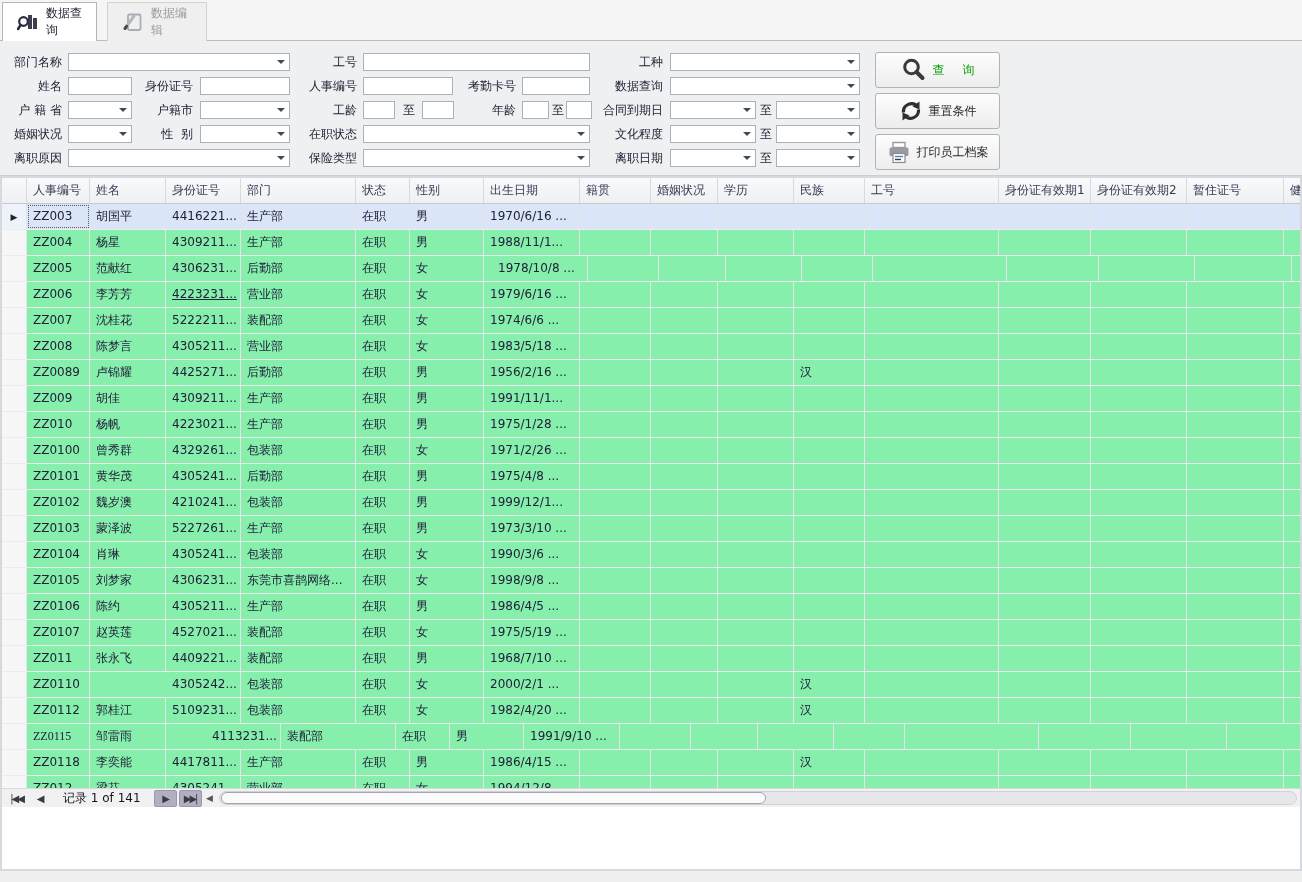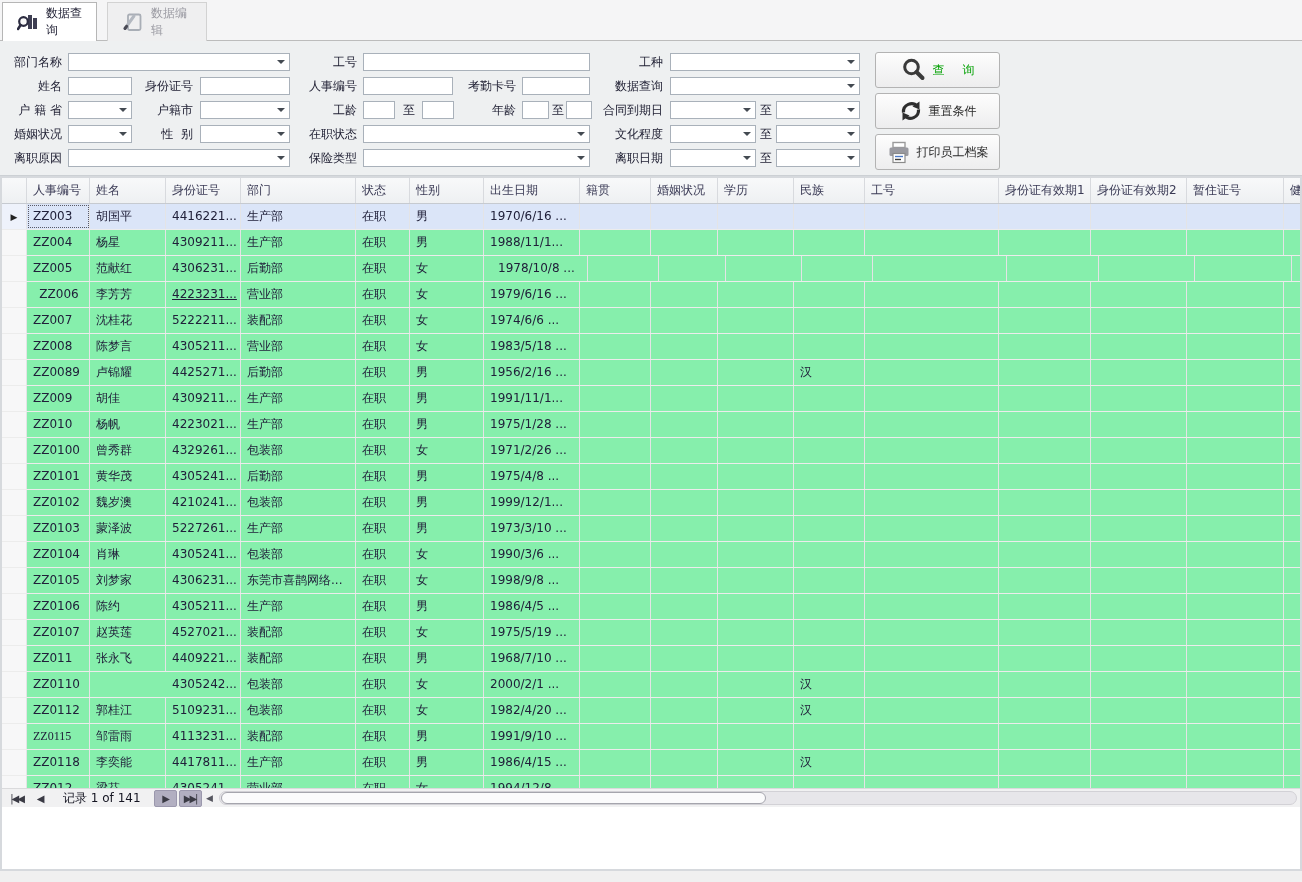--- a/index.html
+++ b/index.html
@@ -264,21 +264,21 @@
         <div class="cell" style="width: 76px;"></div>
         <div class="cell" style="width: 71px;"></div>
         <div class="cell" style="width: 134px;"></div>
         <div class="cell" style="width: 92px;"></div>
         <div class="cell" style="width: 96px;"></div>
         <div class="cell" style="width: 97px;"></div>
         <div class="cell" style="width: 120px;"></div>
       </div>
       <div class="grow">
         <div class="cell ind"></div>
-        <div class="cell" style="width: 63px; text-align: center;">ZZ006</div>
+        <div class="cell" style="width: 63px;">ZZ006</div>
         <div class="cell" style="width: 76px;">李芳芳</div>
         <div class="cell" style="width: 75px; text-decoration: underline;">4223231...</div>
         <div class="cell" style="width: 115px;">营业部</div>
         <div class="cell" style="width: 54px;">在职</div>
         <div class="cell" style="width: 74px;">女</div>
         <div class="cell" style="width: 96px;">1979/6/16 ...</div>
         <div class="cell" style="width: 71px;"></div>
         <div class="cell" style="width: 67px;"></div>
         <div class="cell" style="width: 76px;"></div>
         <div class="cell" style="width: 71px;"></div>
@@ -589,21 +589,21 @@
         <div class="cell" style="width: 134px;"></div>
         <div class="cell" style="width: 92px;"></div>
         <div class="cell" style="width: 96px;"></div>
         <div class="cell" style="width: 97px;"></div>
         <div class="cell" style="width: 120px;"></div>
       </div>
       <div class="grow">
         <div class="cell ind"></div>
         <div class="cell" style="width: 63px; font-family: Liberation Serif, serif;">ZZ0115</div>
         <div class="cell" style="width: 76px;">邹雷雨</div>
-        <div class="cell" style="width: 75px;">4113231...</div>
+        <div class="cell" style="width: 75px; margin-left: 40px;">4113231...</div>
         <div class="cell" style="width: 115px;">装配部</div>
         <div class="cell" style="width: 54px;">在职</div>
         <div class="cell" style="width: 74px;">男</div>
         <div class="cell" style="width: 96px;">1991/9/10 ...</div>
         <div class="cell" style="width: 71px;"></div>
         <div class="cell" style="width: 67px;"></div>
         <div class="cell" style="width: 76px;"></div>
         <div class="cell" style="width: 71px;"></div>
         <div class="cell" style="width: 134px;"></div>
         <div class="cell" style="width: 92px;"></div>

